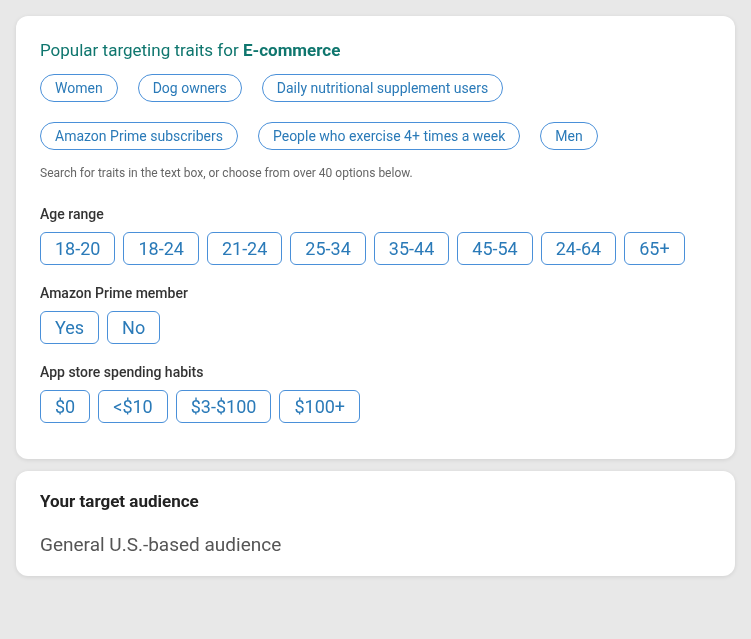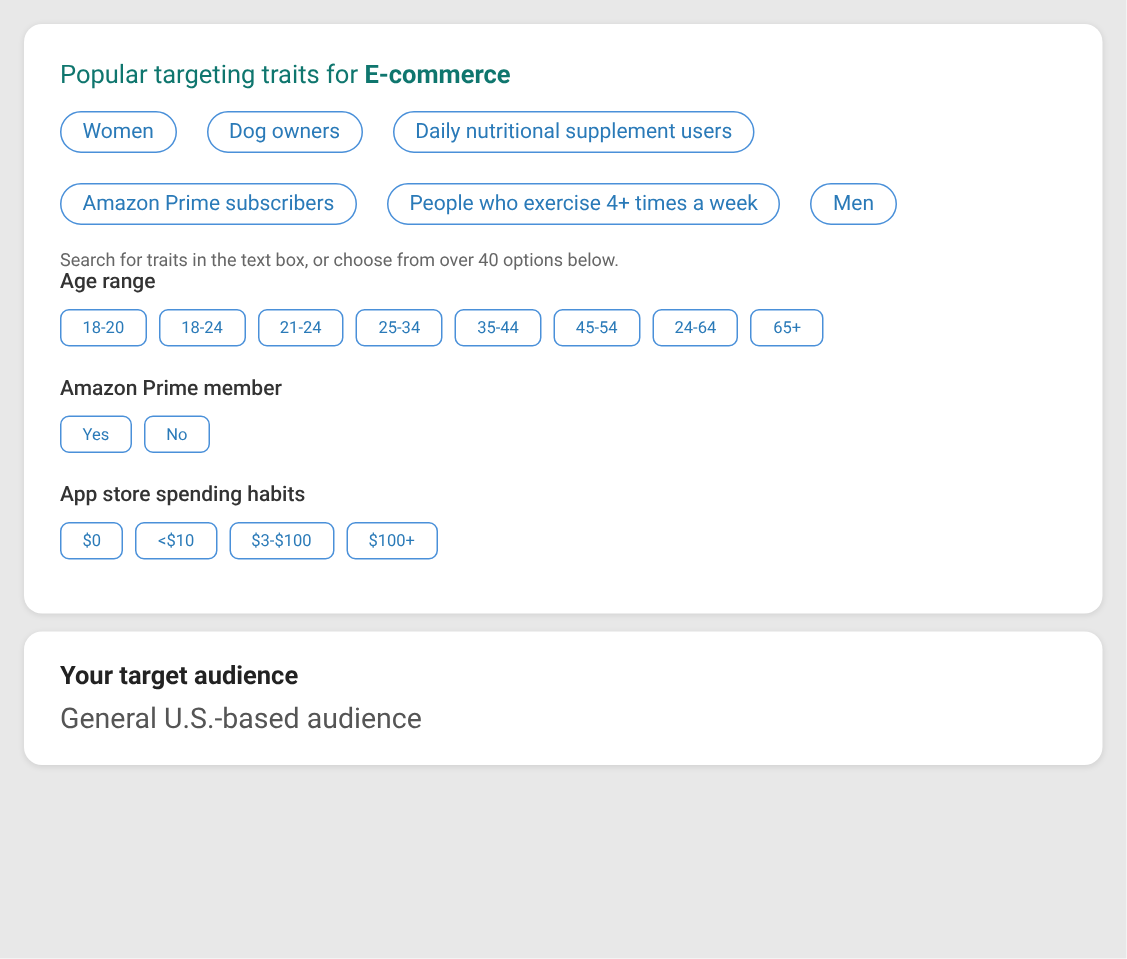--- a/index.html
+++ b/index.html
@@ -62,21 +62,21 @@
       border-radius: 6px;
       padding: 9px 14px;
       font-size: 14px;
       color: #333;
       outline: none;
     }
 
     .search-hint {
       font-size: 12px;
       color: #666;
-      margin-bottom: 0;
+      margin-bottom: 26px;
       margin-top: 4px;
     }
 
     .scroll-area {
       max-height: 270px;
       overflow-y: auto;
       position: relative;
       padding-right: 8px;
     }
 
@@ -108,39 +108,39 @@
       display: flex;
       flex-wrap: wrap;
       gap: 8px;
     }
 
     .option-chip {
       border: 1.5px solid #4a90d9;
       border-radius: 6px;
       padding: 5px 14px;
       color: #2a7ab8;
-      font-size: 11px;
+      font-size: 18px;
       background: #fff;
       cursor: pointer;
       white-space: nowrap;
     }
 
     .bottom-card {
       background: #ffffff;
       border-radius: 12px;
       width: 100%;
       padding: 20px 24px;
       box-shadow: 0 1px 4px rgba(0,0,0,0.1);
     }
 
     .bottom-title {
       font-size: 17px;
       font-weight: 700;
       color: #222;
-      margin-bottom: 6px;
+      margin-bottom: 22px;
     }
 
     .bottom-subtitle {
       font-size: 19px;
       color: #555;
     }
   </style>
 </head>
 <body>
 

